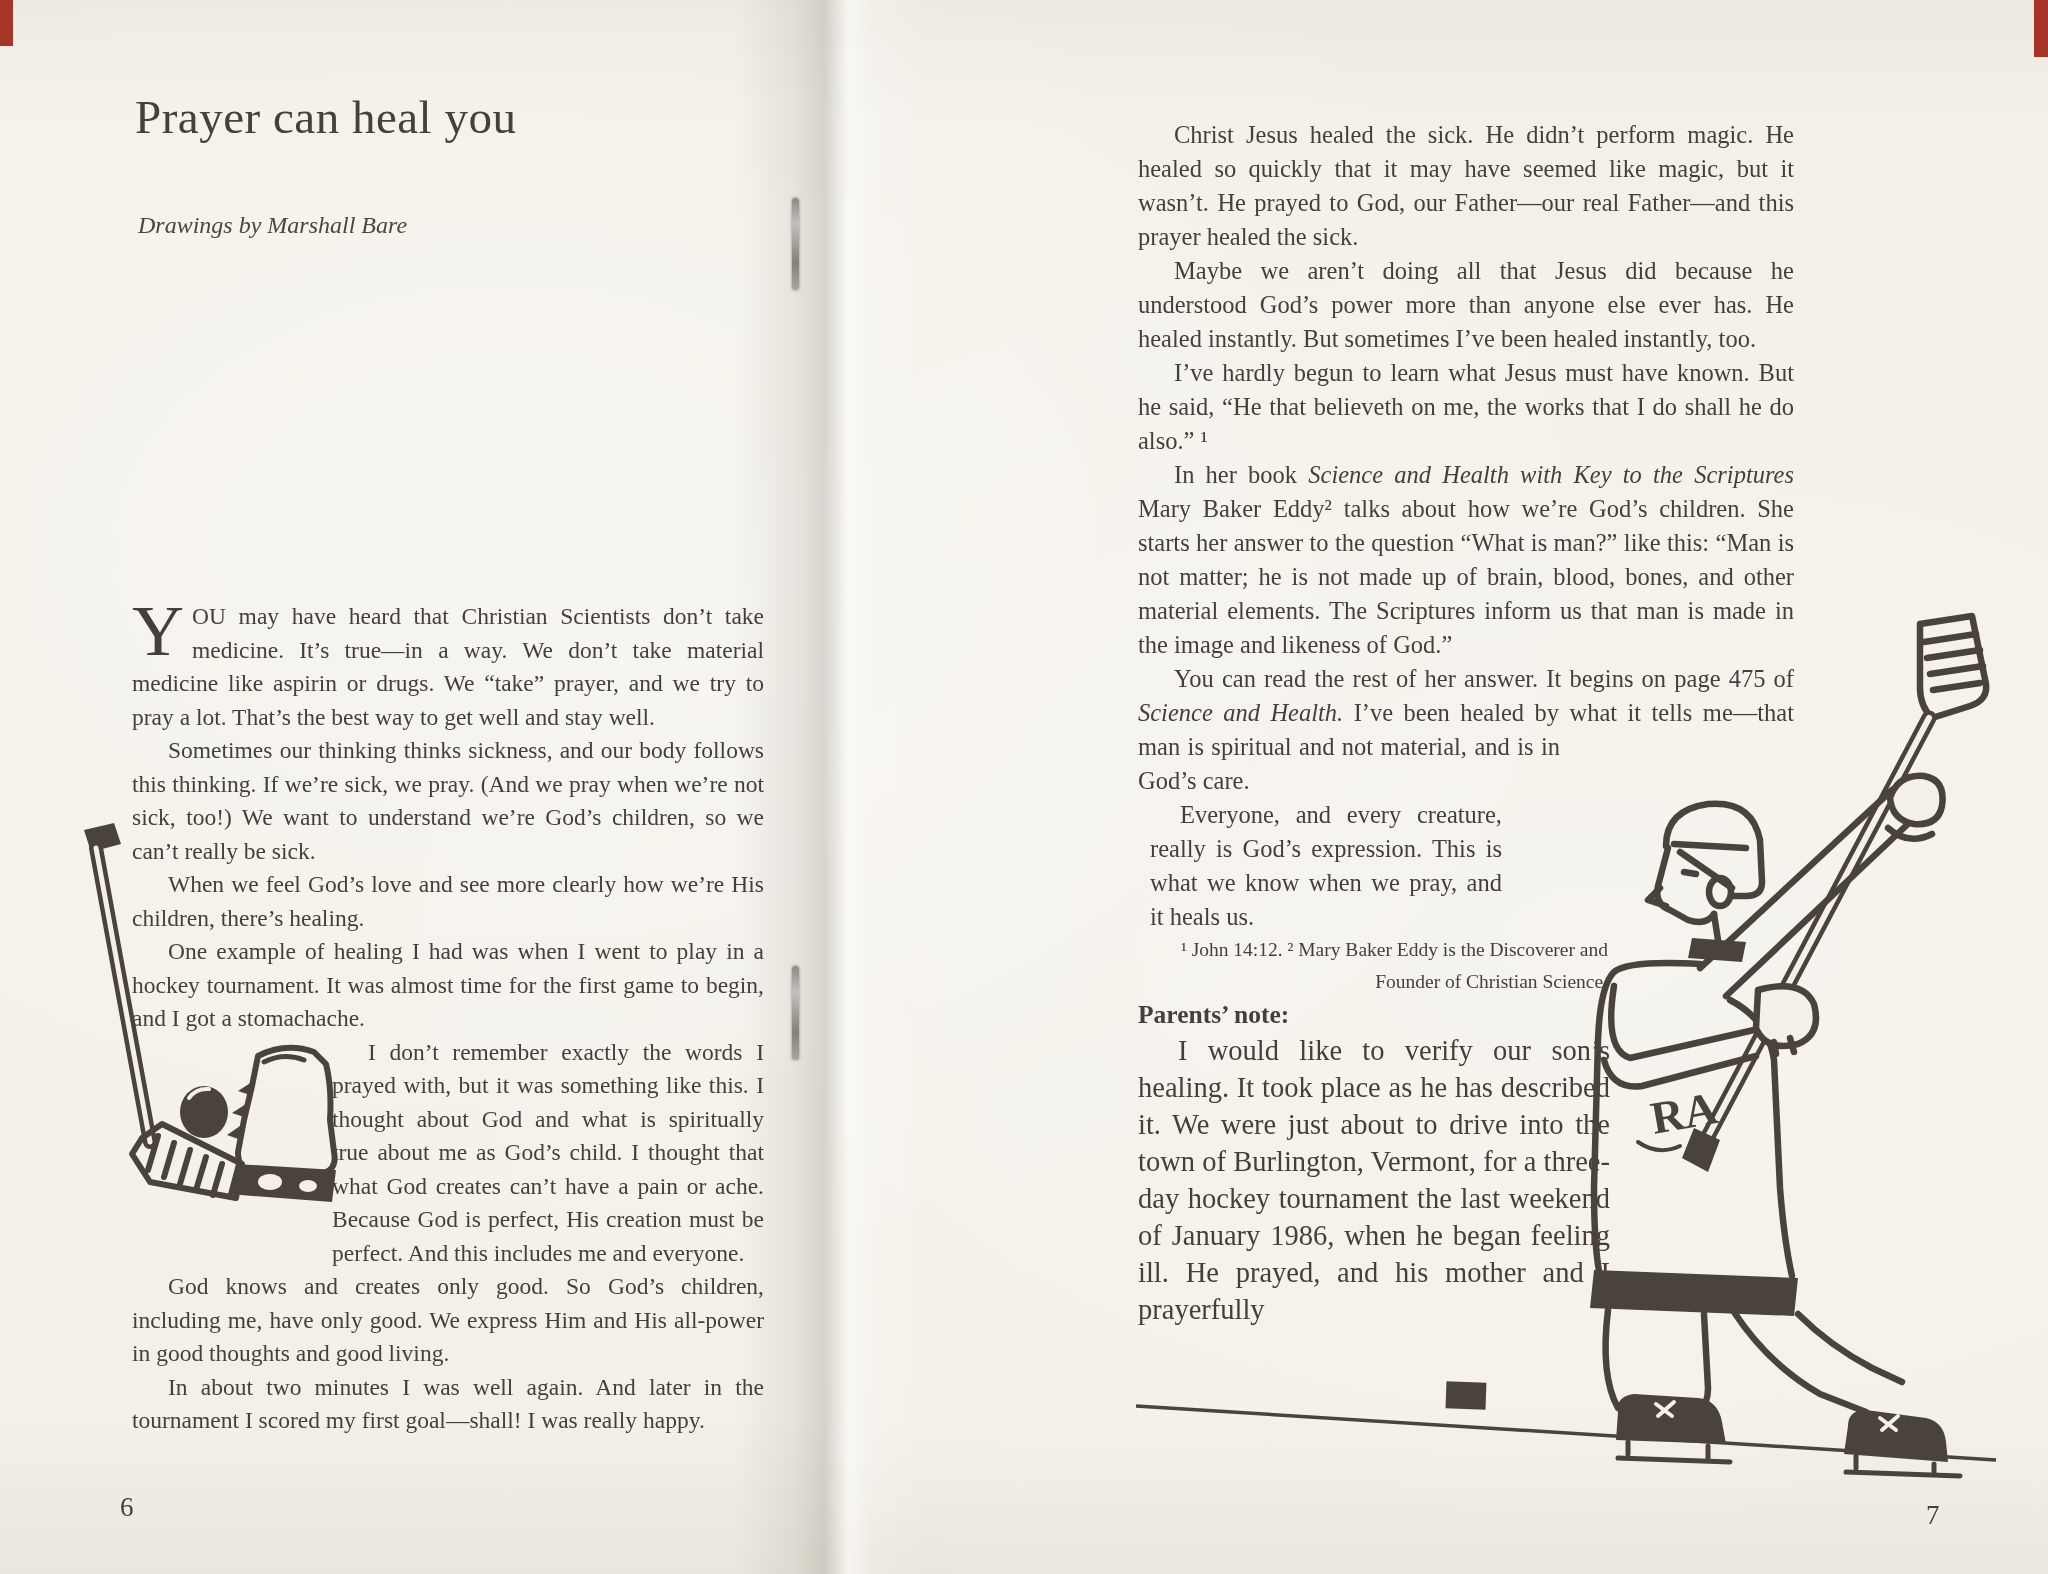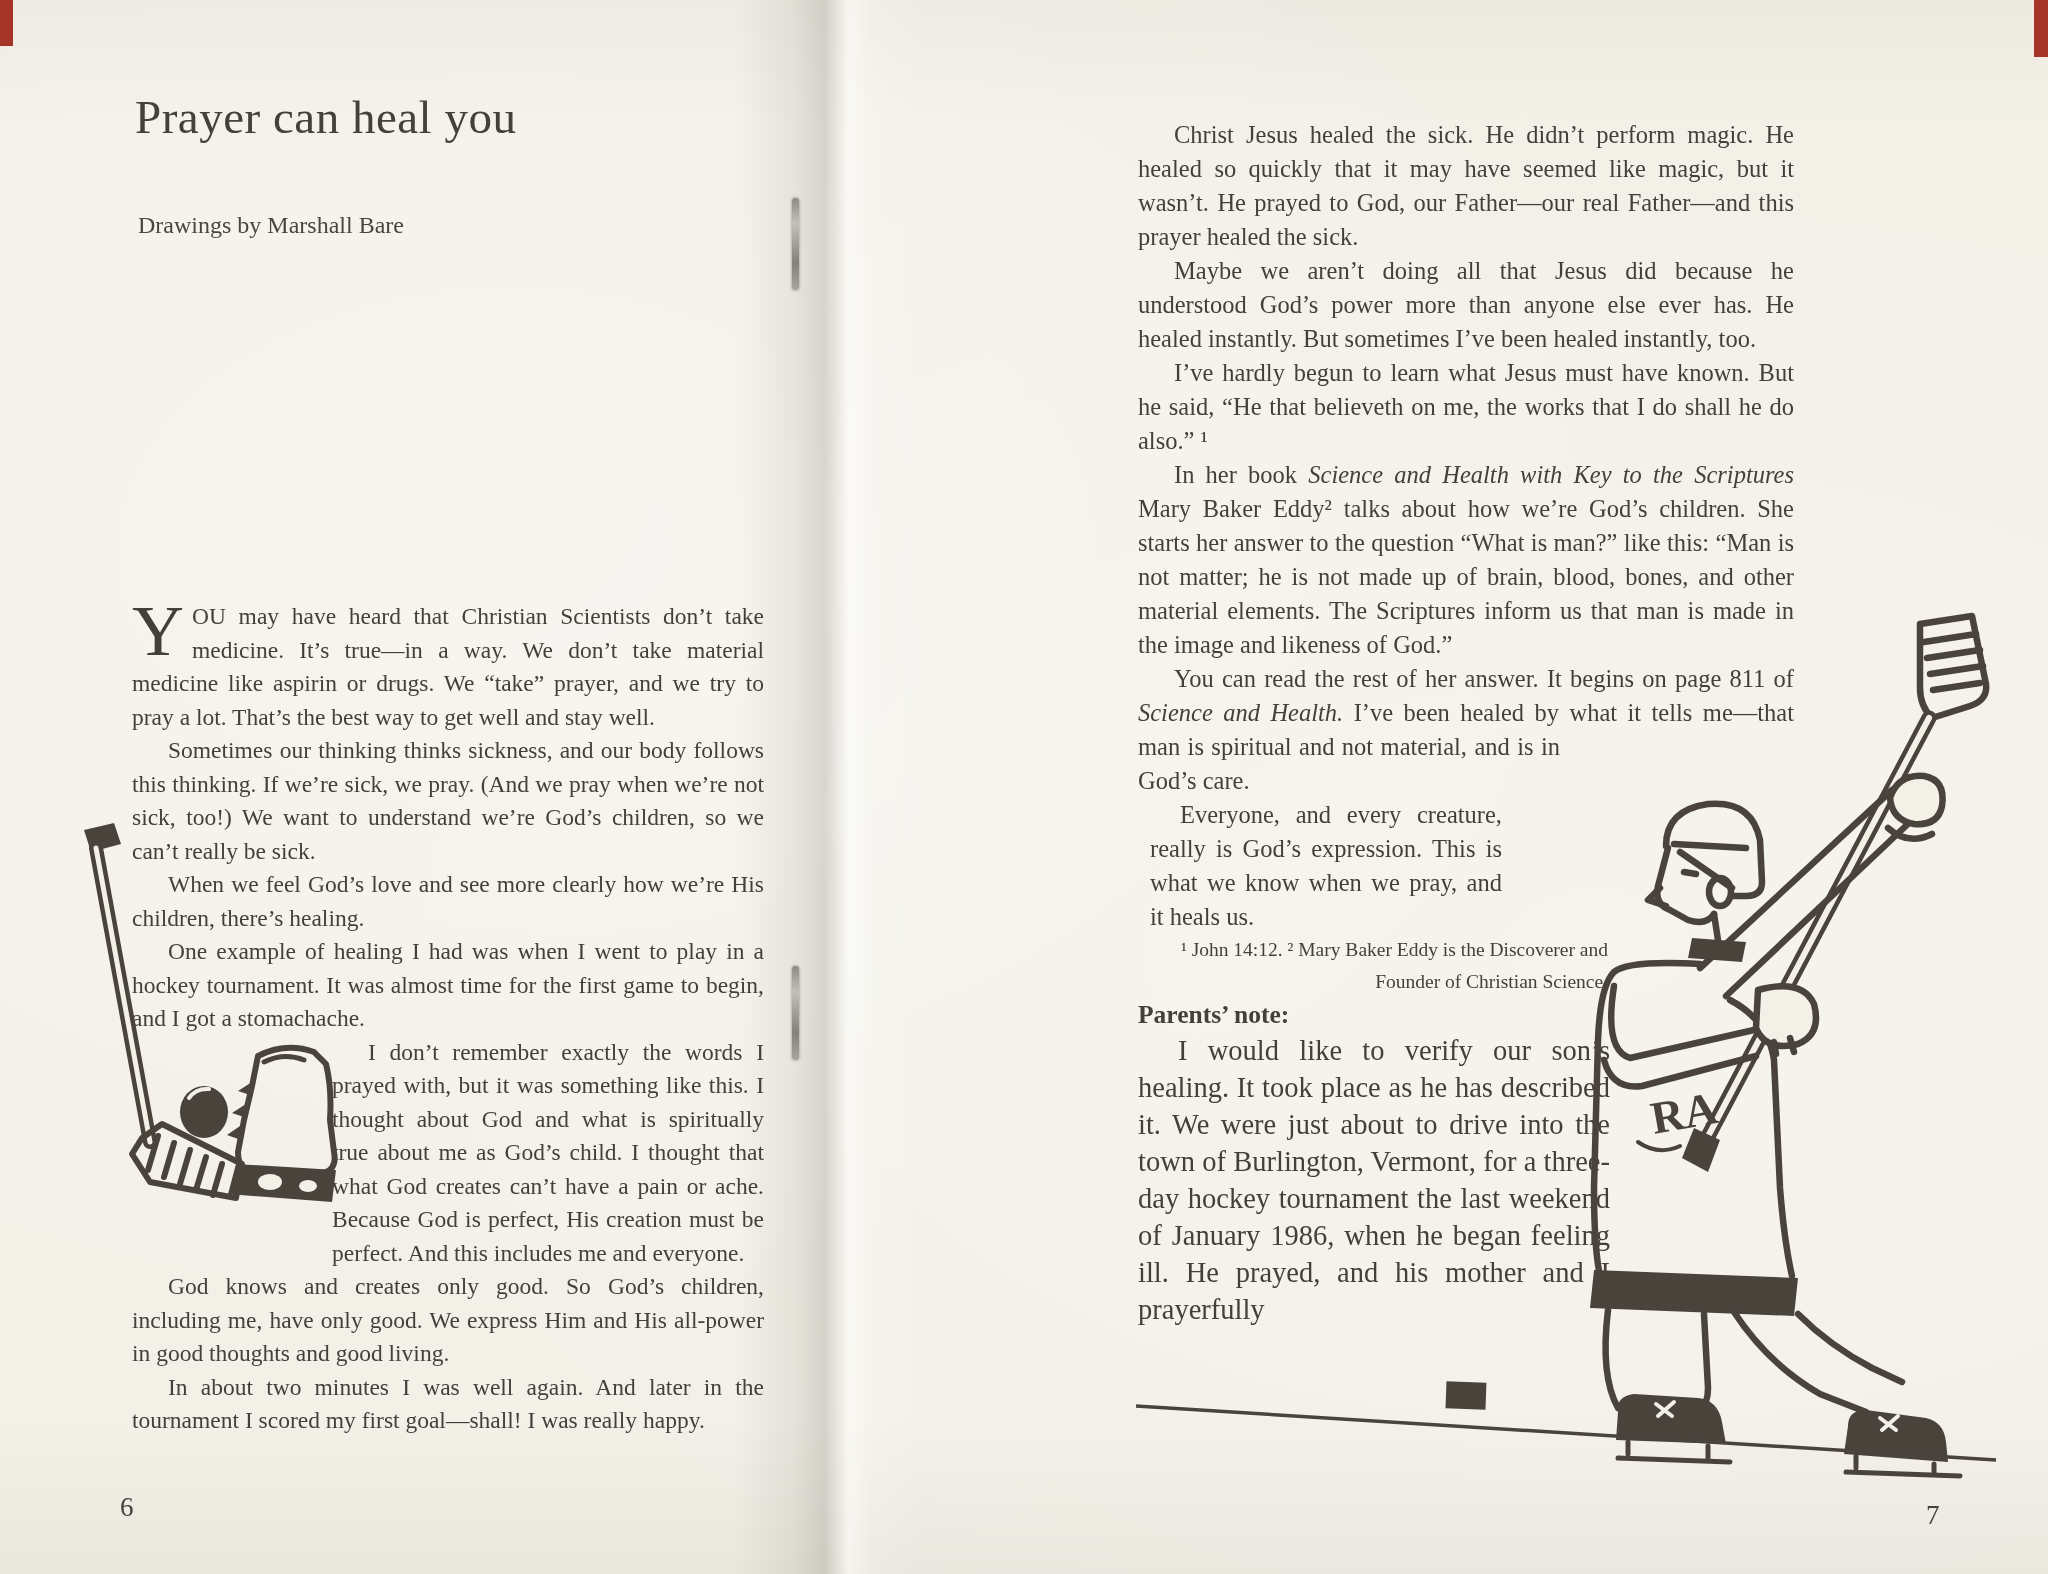--- a/index.html
+++ b/index.html
@@ -33,21 +33,21 @@
   .corner.tl{ left:0; width:13px; height:46px; }
   .corner.tr{ right:0; width:14px; height:57px; }
 
   
   .title{
     position:absolute; left:135px; top:90px;
     font-size:47px; color:#44403a; letter-spacing:0.5px; white-space:nowrap;
   }
   .byline{
     position:absolute; left:138px; top:212px;
-    font-size:24px; color:#4b453e; white-space:nowrap;
+    font-size:24px; font-style:italic; color:#4b453e; white-space:nowrap;
   }
   .left-body{
     position:absolute; left:132px; top:600px; width:632px;
     font-size:23.5px; line-height:33.5px; text-align:justify;
   }
   .left-body p, .right-body p{ margin:0; text-indent:36px; }
   .left-body p.first{ text-indent:0; }
   .dropcap{
     float:left; font-size:72px; line-height:56px; height:58px;
     padding:3px 8px 0 0; color:#453f39;
@@ -135,21 +135,21 @@
   </svg>
 
   <div class="right-body">
     <p><span>Christ Jesus healed the sick. He didn’t perform magic. He healed so quickly that it may have seemed like magic, but it wasn’t. He prayed to God, our Father—our real Father—and this prayer healed the sick.</span></p>
     <p><span>Maybe we aren’t doing all that Jesus did because he understood God’s power more than anyone else ever has. He healed instantly. But sometimes I’ve been healed instantly, too.</span></p>
     <p><span>I’ve hardly begun to learn what Jesus must have known. But he said, “He that believeth on me, the works that I do shall he do also.” ¹</span></p>
     <p>
       <span>In her book </span><i>Science and Health with Key to the Scriptures</i><span> Mary Baker Eddy² talks about how we’re God’s children. She starts her answer to the question “What is man?” like this: “Man is not matter; he is not made up of brain, blood, bones, and other material elements. The Scriptures inform us that man is made in the image and likeness of God.”</span>
     </p>
     <p>
-      <span class="wrap-spacer-right"></span><span>You can read the rest of her answer. It begins on page 811 of </span><i>Science and Health.</i><span> I’ve been healed by what it tells me—that man is spiritual and not material, and is in God’s care.</span>
+      <span class="wrap-spacer-right"></span><span>You can read the rest of her answer. It begins on page 475 of </span><i>Science and Health.</i><span> I’ve been healed by what it tells me—that man is spiritual and not material, and is in God’s care.</span>
     </p>
     <p class="narrow"><span>Everyone, and every creature, really is God’s expression. This is what we know when we pray, and it heals us.</span></p>
     <p class="footnote"><span>¹ John 14:12.  ² Mary Baker Eddy is the Discoverer and Founder of Christian Science.</span></p>
     <p class="parents-heading">Parents’ note:</p>
     <p class="parents-note"><span>I would like to verify our son’s healing. It took place as he has described it. We were just about to drive into the town of Burlington, Vermont, for a three-day hockey tournament the last weekend of January 1986, when he began feeling ill. He prayed, and his mother and I prayerfully</span></p>
   </div>
 
   <svg class="illus right" width="540" height="900" viewBox="0 0 540 900">
     <g fill="none" stroke="#4a433c" stroke-width="6.5" stroke-linecap="round" stroke-linejoin="round">
 

